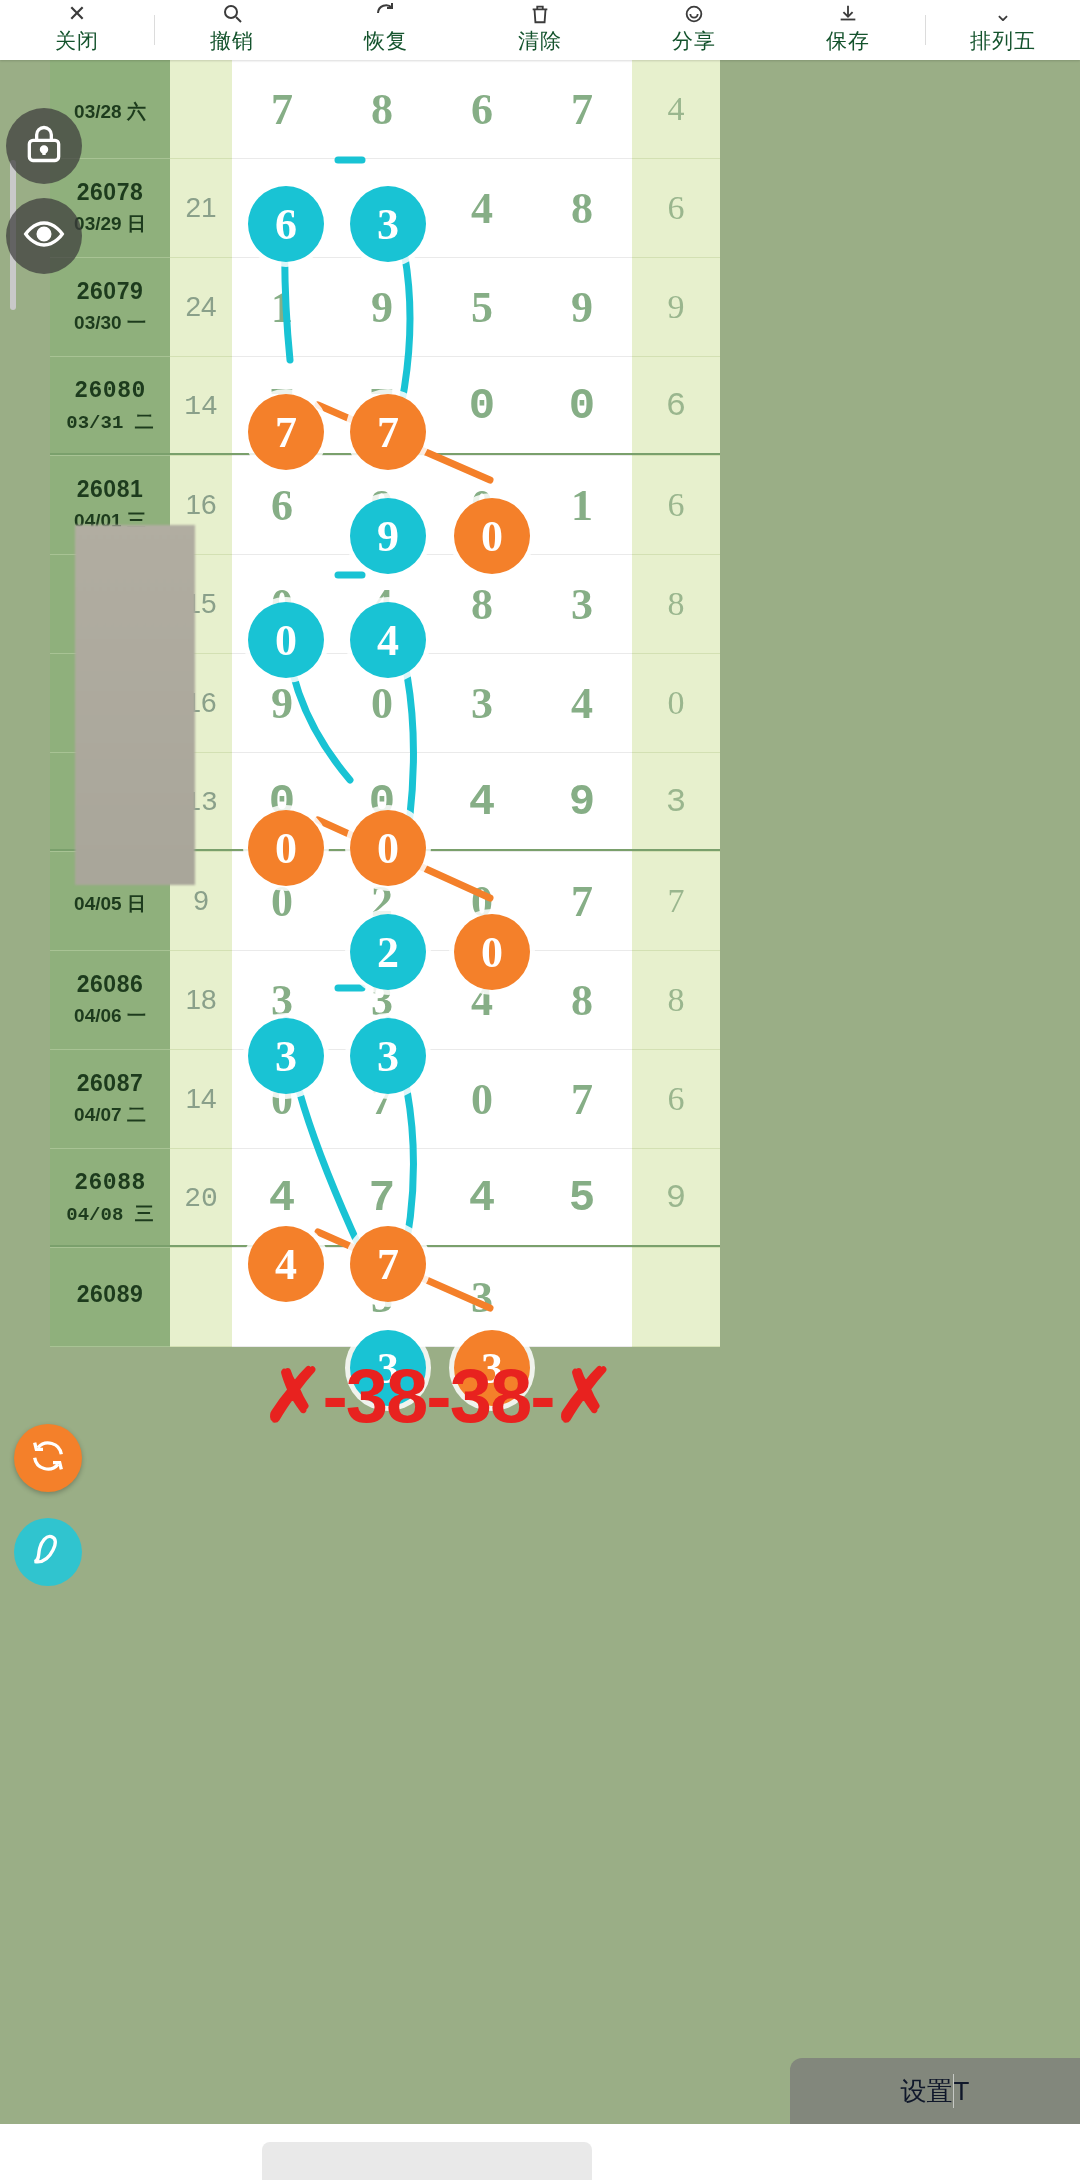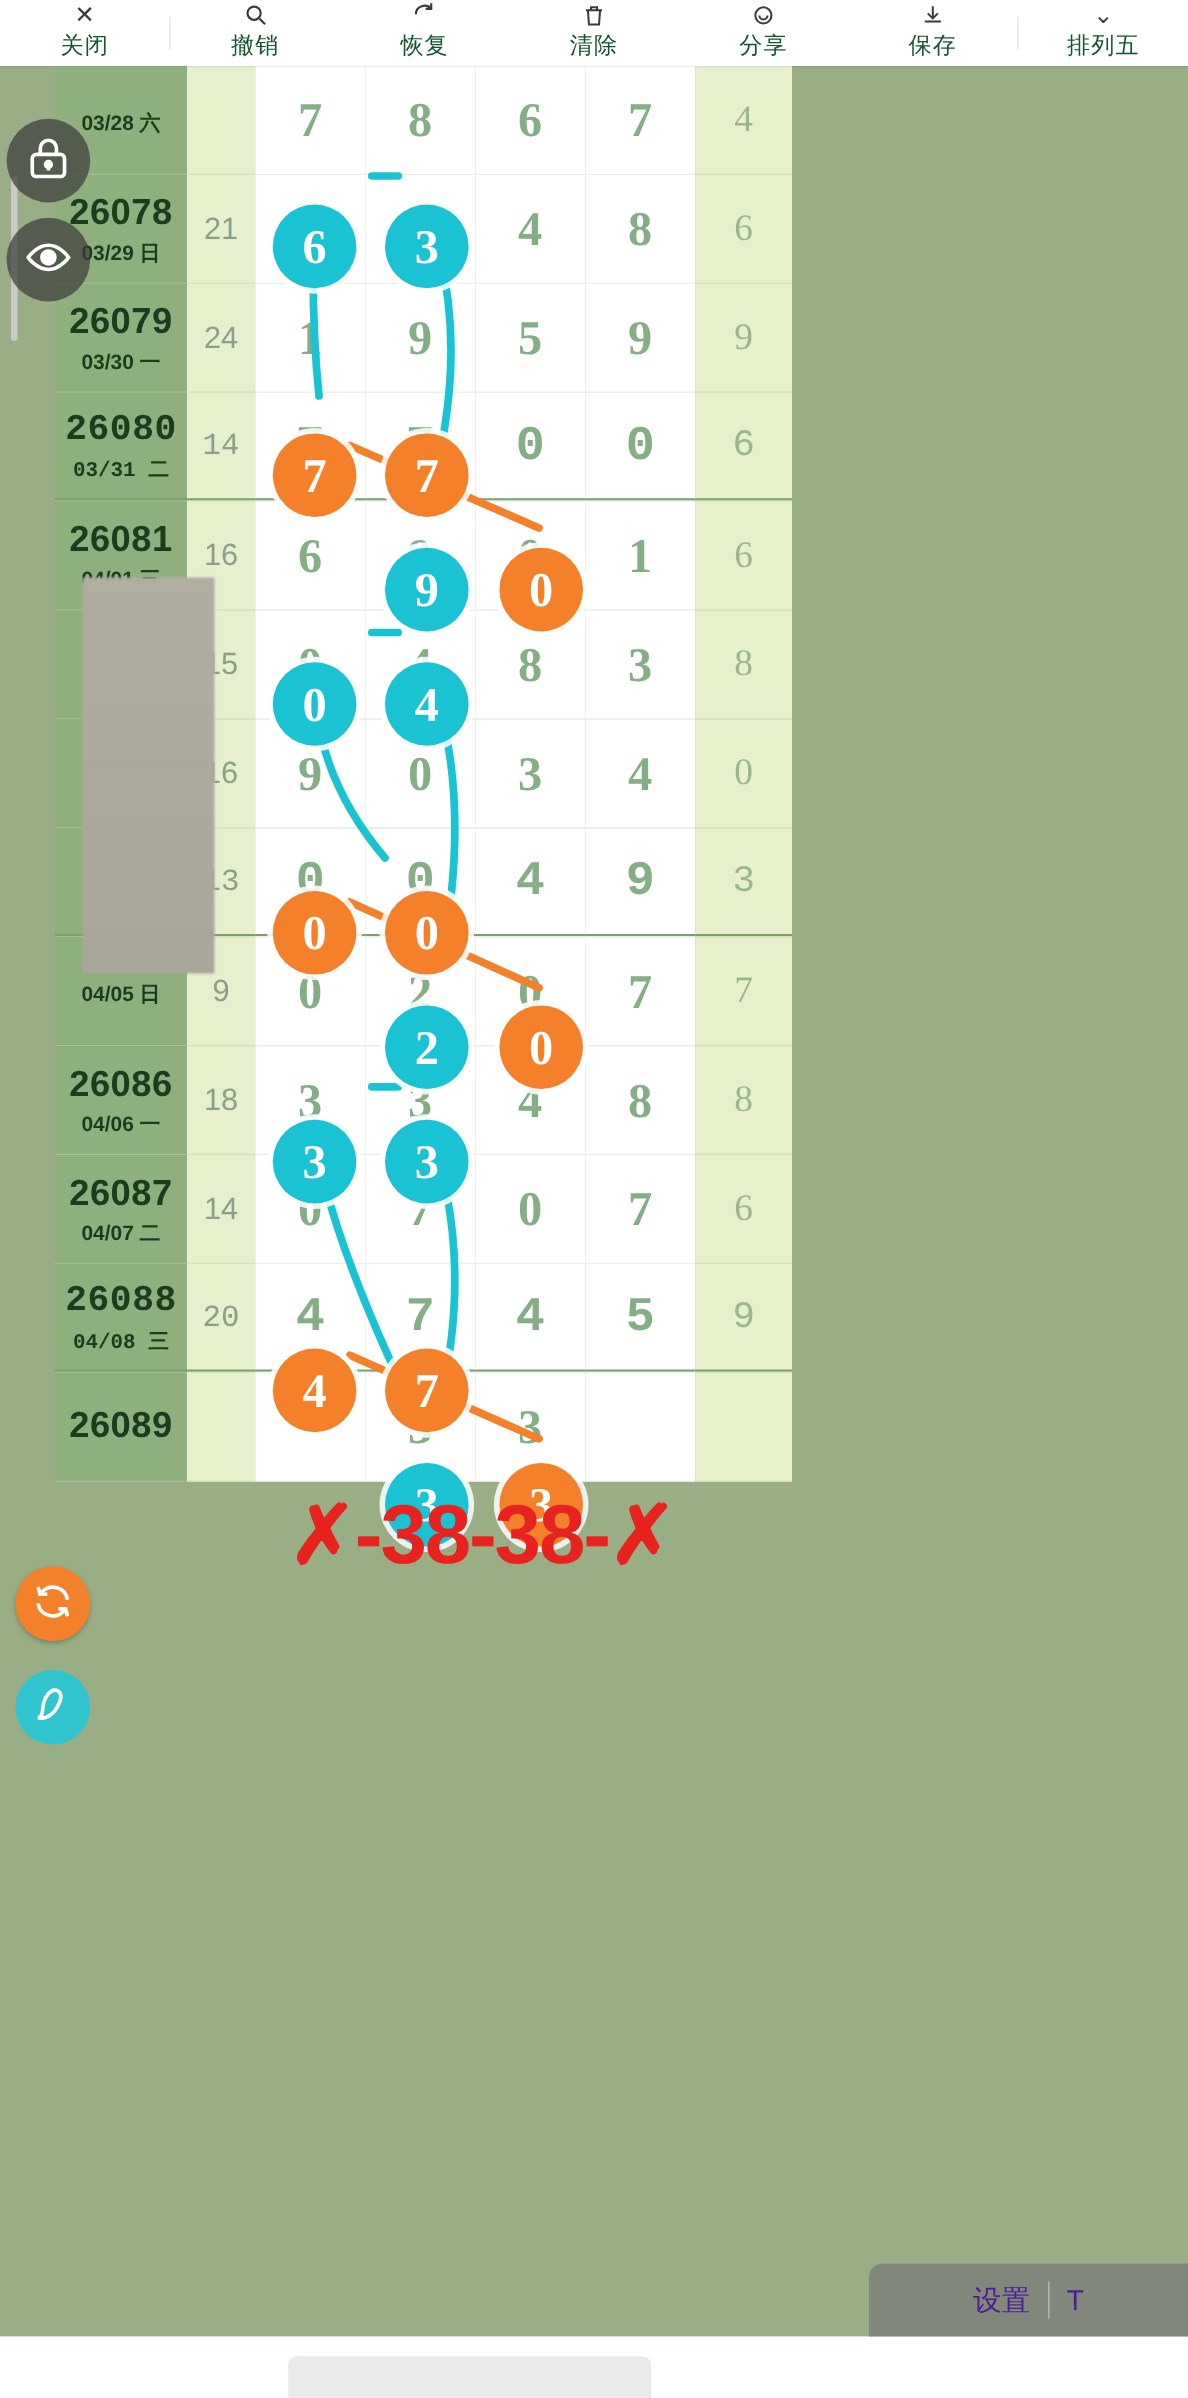--- a/index.html
+++ b/index.html
@@ -43,21 +43,21 @@
   }
   .fab-pen svg{width:40px;height:40px;}
   
   .sheet{position:absolute;left:50px;top:60px;width:1030px;height:2120px;overflow:hidden;}
   .row{position:relative;height:99px;display:flex;}
   .c-issue{
     width:120px;background:#8fb07c;border-bottom:1px solid #a8c394;
     display:flex;flex-direction:column;align-items:center;justify-content:center;
     color:#1d3b1d;
   }
-  .c-issue .no{font-size:33px;font-weight:bold;letter-spacing:.5px;}
+  .c-issue .no{font-size:23px;font-weight:bold;letter-spacing:.5px;}
   .c-issue .dt{font-size:19px;margin-top:5px;font-weight:bold;}
   .c-sum{
     width:62px;background:#e7f0cd;border-bottom:1px solid #d3e0b3;
     display:flex;align-items:center;justify-content:center;
     font-size:28px;color:#8aa08a;
   }
   .c-num{
     width:100px;background:#ffffff;border-bottom:1px solid #eaeaea;
     display:flex;align-items:center;justify-content:center;
     font-size:44px;font-weight:bold;color:#86ae86;font-family:"Liberation Serif",serif;
@@ -93,22 +93,22 @@
     position:absolute;left:178px;top:1280px;width:420px;height:110px;
     display:flex;align-items:center;justify-content:center;
     color:#e8221f;font-size:76px;font-weight:bold;letter-spacing:-2px;
     font-family:"Liberation Sans",sans-serif;z-index:9;
   }
   .result .x{font-size:74px;}
   
   .setbar{
     position:absolute;right:0;bottom:56px;width:290px;height:66px;
     background:rgba(120,120,120,.72);border-top-left-radius:12px;
-    display:flex;align-items:center;justify-content:center;gap:16px;
-    color:#4c1d95;font-size:26px;z-index:36;
+    display:flex;align-items:center;justify-content:center;gap:0;
+    color:#0f172a;font-size:26px;z-index:36;
   }
   .setbar .divider{width:1px;height:34px;background:rgba(255,255,255,.55);}
   .botstrip{
     position:absolute;left:0;bottom:0;width:1080px;height:56px;background:#ffffff;z-index:30;
   }
   .botstrip .inner{
     position:absolute;left:262px;top:18px;width:330px;height:38px;
     background:#e9e9e9;border-top-left-radius:8px;border-top-right-radius:8px;
   }
   .leftedge{position:absolute;left:0;top:60px;width:50px;height:2120px;background:#9aae86;}

